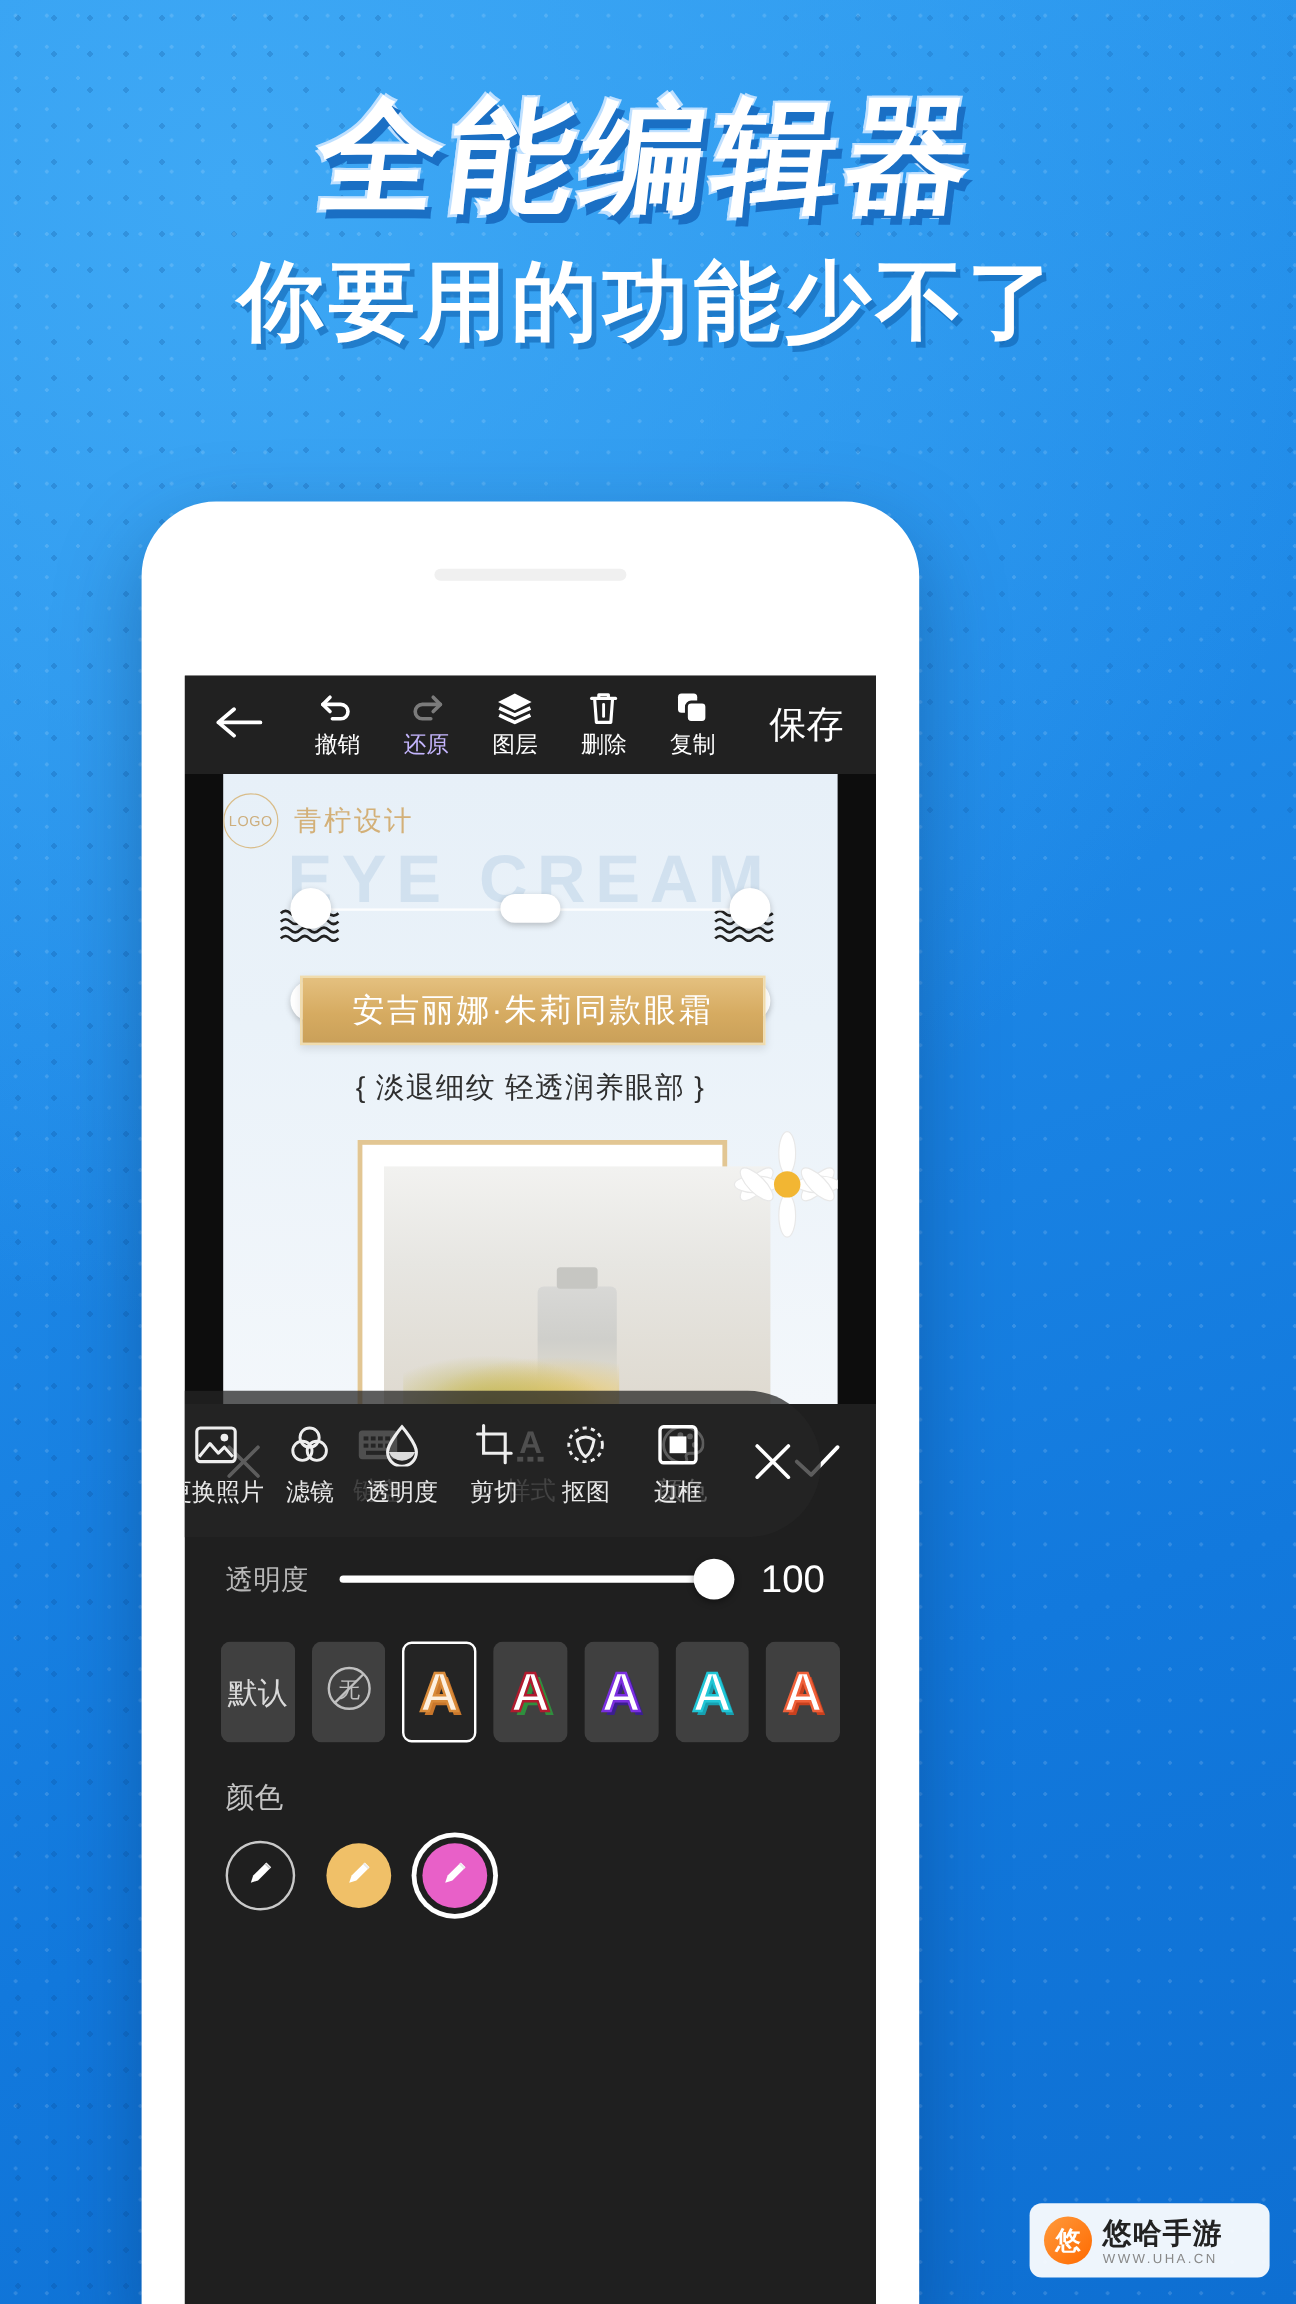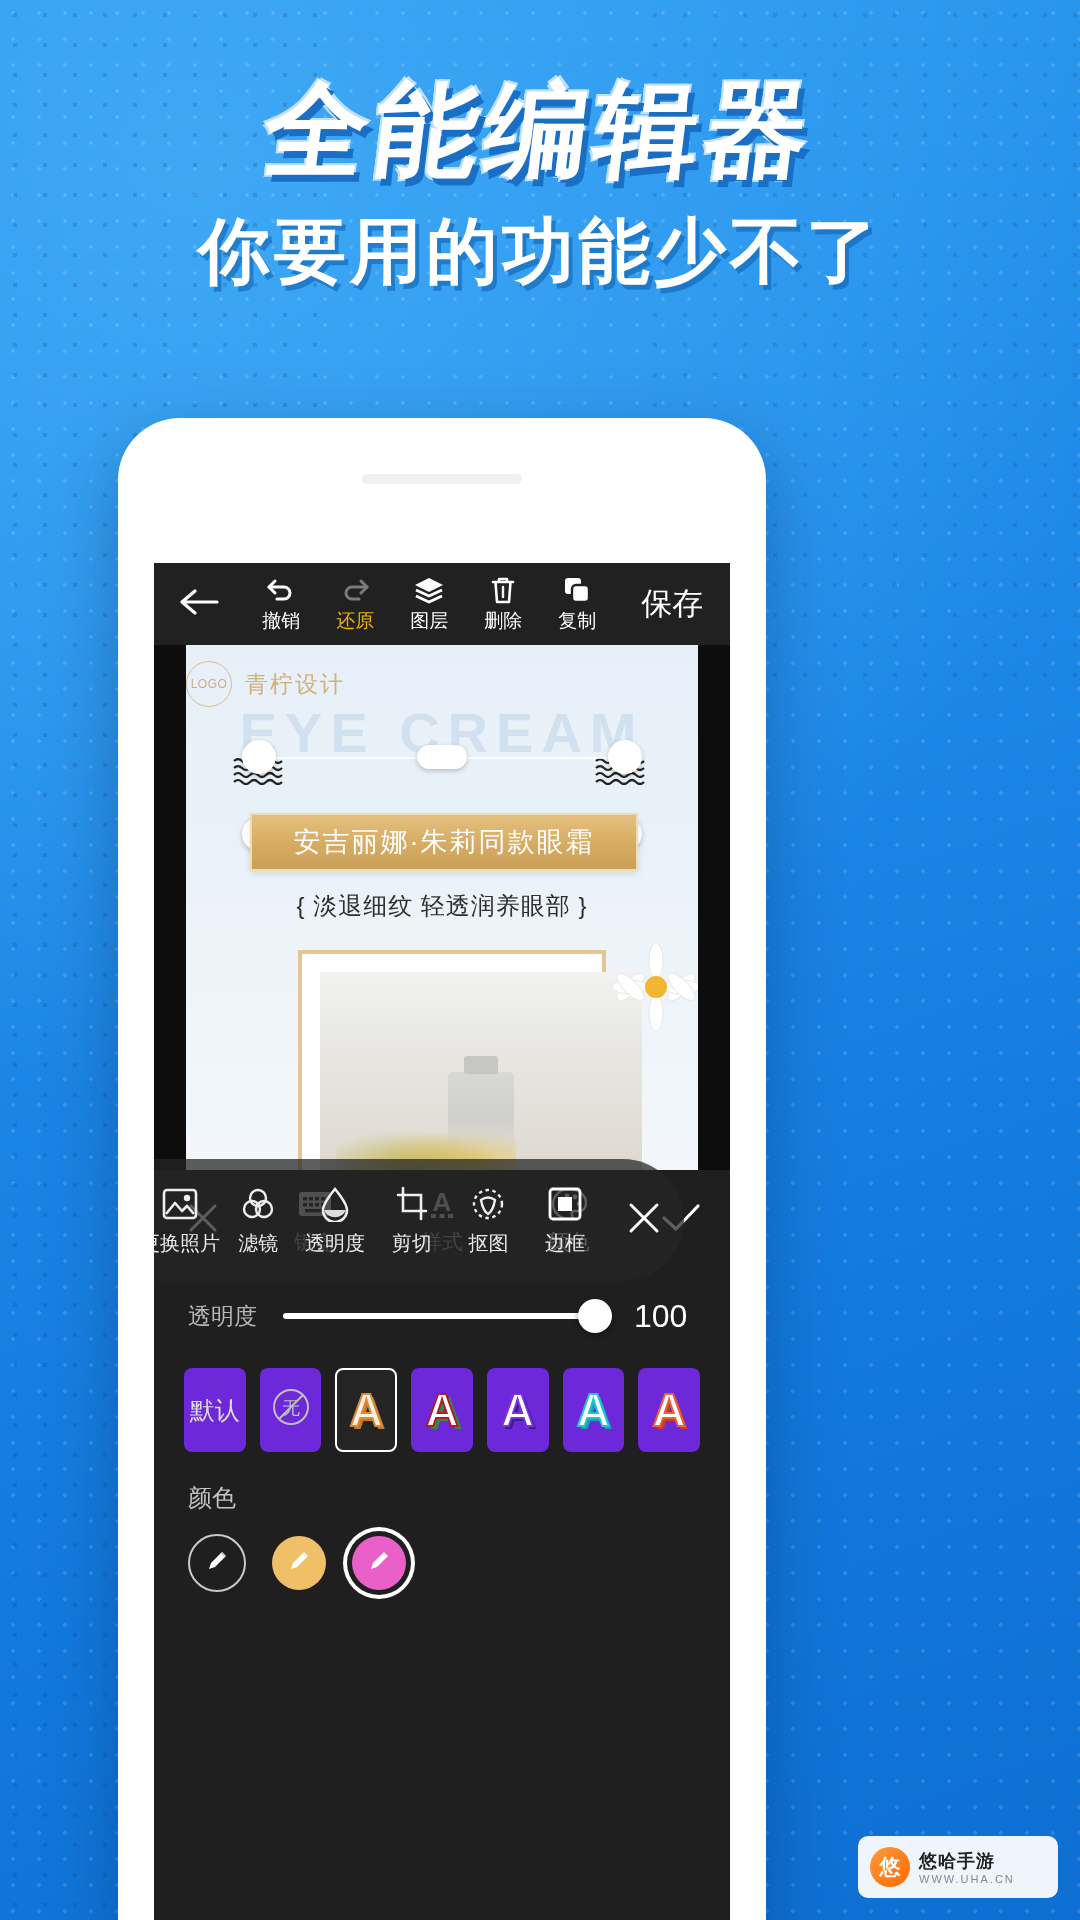--- a/index.html
+++ b/index.html
@@ -71,21 +71,21 @@
   
   .topbar{
     position:absolute;left:0;top:0;width:576px;height:82px;background:#212121;
     display:flex;align-items:center;
   }
   .back-arrow{width:92px;display:flex;justify-content:center;align-items:center;}
   .tb-items{flex:1;display:flex;align-items:flex-end;justify-content:flex-start;gap:0px;}
   .tb-item{width:74px;display:flex;flex-direction:column;align-items:center;gap:3px;}
   .tb-item .ic{height:30px;display:flex;align-items:center;justify-content:center;}
   .tb-item .lb{font-size:19px;color:#ffffff;}
-  .tb-item.dim .lb{color:#eab308;}
+  .tb-item.dim .lb{color:#c4b5fd;}
   .tb-item.dim svg{stroke:#7b7b7b;fill:#7b7b7b;}
   .save-btn{
     width:118px;text-align:center;font-size:31px;color:#fff;
   }
 
   
   .canvas-wrap{
     position:absolute;left:0;top:82px;width:576px;height:525px;background:#0d0d0d;
     display:flex;justify-content:center;
   }
@@ -204,21 +204,21 @@
     width:34px;height:34px;border-radius:50%;background:#ffffff;
     box-shadow:0 2px 6px rgba(0,0,0,.4);
   }
   .opacity-val{font-size:32px;color:#ffffff;min-width:62px;}
 
   .sec-title{padding:18px 34px 6px;font-size:24px;color:#c5c5c5;}
   .effects{
     display:flex;gap:14px;padding:6px 30px 0;align-items:center;
   }
   .eff{
-    width:70px;height:84px;border-radius:8px;background:#6d28d9;
+    width:70px;height:84px;border-radius:8px;background:#404040;
     display:flex;align-items:center;justify-content:center;
     font-size:25px;color:#dadada;box-sizing:border-box;border:2px solid transparent;
     position:relative;
   }
   .eff.sel{border-color:#ffffff;background:#242424;}
   .eff .A{font-size:46px;font-weight:bold;line-height:1;}
 
   .colors{display:flex;gap:26px;padding:14px 34px 0;align-items:center;}
   .sw{
     width:54px;height:54px;border-radius:50%;position:relative;
@@ -232,21 +232,21 @@
     position:absolute;right:22px;bottom:22px;width:200px;height:62px;
     background:rgba(255,255,255,.93);border-radius:10px;
     display:flex;align-items:center;gap:9px;padding:0 12px;box-sizing:border-box;
   }
   .wm-ic{
     width:40px;height:40px;border-radius:50%;
     background:linear-gradient(135deg,#ff9a3c,#ff6a00);
     display:flex;align-items:center;justify-content:center;
     color:#fff;font-size:21px;font-weight:bold;
   }
-  .wm-t1{font-size:18px;color:#222;font-weight:bold;letter-spacing:1px;}
+  .wm-t1{font-size:24px;color:#222;font-weight:bold;letter-spacing:1px;}
   .wm-t2{font-size:11px;color:#888;letter-spacing:2px;}
 </style>
 </head>
 <body>
 
 <div class="bg"></div>
 <div class="bg-dots"></div>
 <div class="bg-dots2"></div>
 <div class="bg-dots3"></div>
 

